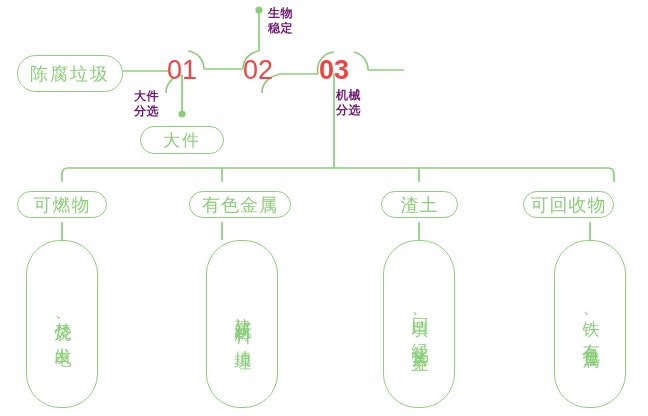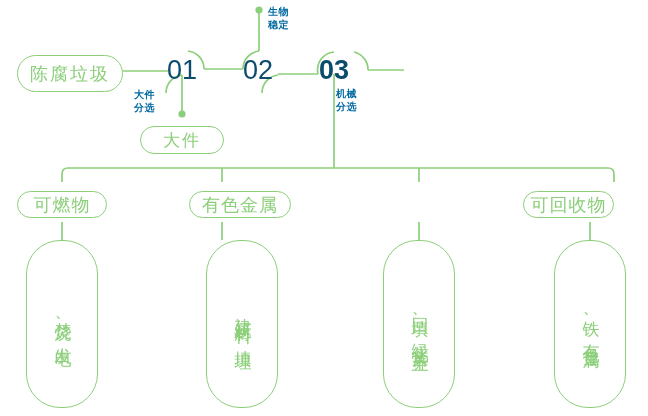--- a/index.html
+++ b/index.html
@@ -54,33 +54,33 @@
     font-size:17px;
     letter-spacing:3px;
     line-height:1.35;
     color:#8ccf7a;
     text-align:center;
   }
 
   
   .stepnum{
     position:absolute;
-    color:#0c4a6e;
+    color:#ef4444;
     font-size:27px;
     font-weight:400;
     letter-spacing:0px;
     line-height:1;
     background:transparent;
   }
 
   
   .caption{
     position:absolute;
-    color:#0369a1;
-    font-size:10px;
+    color:#701a75;
+    font-size:12px;
     font-weight:bold;
     line-height:1.25;
     letter-spacing:0.5px;
     white-space:nowrap;
   }
 
   .start-pill{ font-size:18px; letter-spacing:2px; }
   .mid-pill{ font-size:17px; letter-spacing:2px; }
   .cat-pill{ font-size:18px; letter-spacing:1px; }
 </style>
@@ -151,20 +151,21 @@
     <div>机械</div>
     <div>分选</div>
   </div>
 
   <div class="pill mid-pill" style="left:140px; top:126px; width:84px; height:28px;">大件</div>
 
   <div class="pill cat-pill" style="left:17px; top:191px; width:90px; height:27px;">可燃物</div>
 
   <div class="pill cat-pill" style="left:189px; top:191px; width:102px; height:27px;">有色金属</div>
 
+  <div class="pill cat-pill" style="left:381px; top:191px; width:77px; height:27px;">渣土</div>
 
   <div class="pill cat-pill" style="left:523px; top:191px; width:91px; height:27px;">可回收物</div>
 
   <div class="vbox" style="left:26px; top:240px; width:72px; height:168px;">
     <span class="vtext">焚烧、发电</span>
   </div>
 
   <div class="vbox" style="left:206px; top:240px; width:72px; height:168px;">
     <span class="vtext">建筑材料、填埋</span>
   </div>

